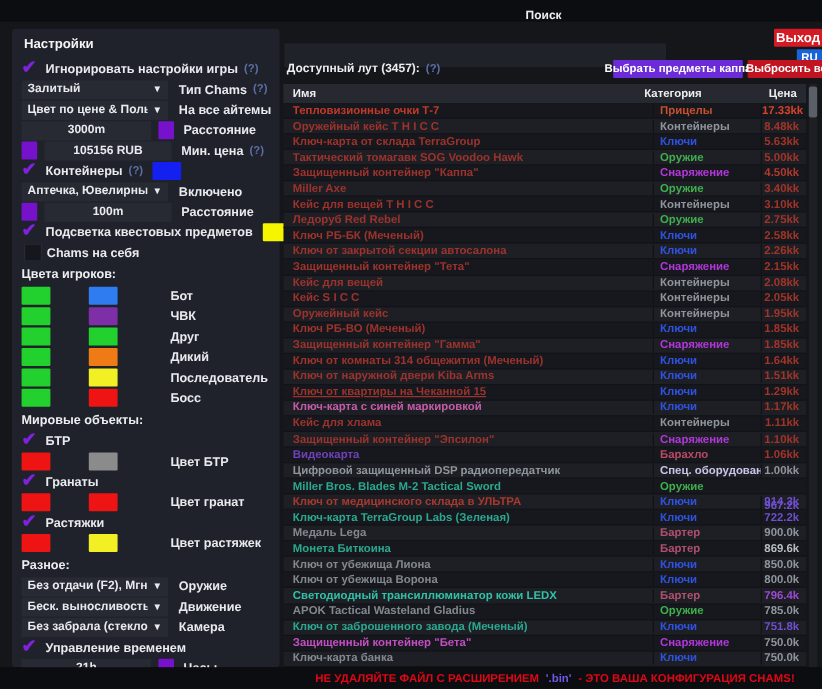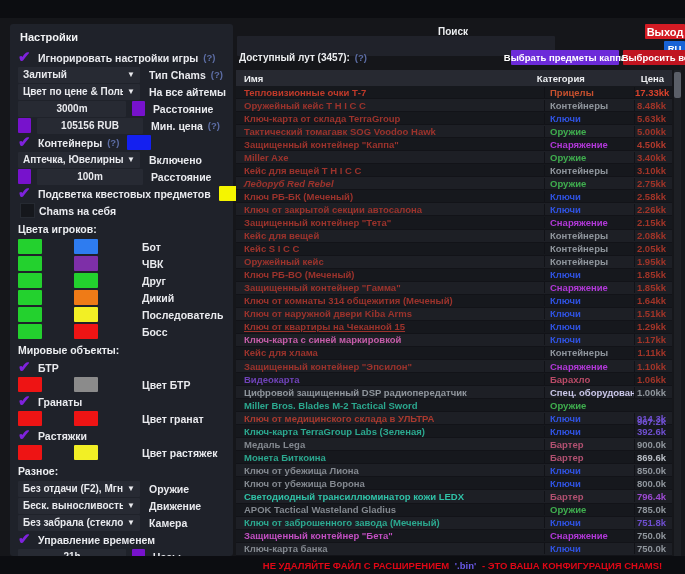--- a/index.html
+++ b/index.html
@@ -28,21 +28,21 @@
   .select .sel-val{font-size:10px;color:#e9eaee;white-space:nowrap;overflow:hidden;max-width:100px;}
   .select .arrow{font-size:8px;color:#e9eaee;flex:none;margin-left:3px;}
   .tinput{height:16px;background:#272a33;font-size:10px;color:#e9eaee;display:flex;align-items:center;
           justify-content:center;box-sizing:border-box;flex:none;border-radius:1px;}
   .sw-sm{width:13px;height:15px;flex:none;border-radius:1px;}
   .sw-md{width:24px;height:15px;flex:none;border-radius:1px;}
   .ml6{margin-left:6px;} .ml8{margin-left:8px;} .ml28{margin-left:44px;} .ml32{margin-left:32px;}
   .lbl-after{margin-left:9px;}
 
   
-  .search-label{position:absolute;left:438px;top:26px;font-size:10px;color:#eceef1;}
+  .search-label{position:absolute;left:438px;top:8px;font-size:10px;color:#eceef1;}
   .search-input{position:absolute;left:237px;top:36px;width:318px;height:20px;background:#20222a;
                 border:none;border-radius:1px;color:#e9eaee;font-family:"Liberation Sans",sans-serif;
                 font-weight:700;font-size:10px;padding:0 6px;box-sizing:border-box;}
   .exit-btn{position:absolute;left:645px;top:24px;width:40px;height:15px;background:#d41b24;color:#fff;
             font-size:11px;display:flex;align-items:center;justify-content:center;border-radius:1px;}
   .ru-btn{position:absolute;left:664px;top:41px;width:21px;height:15px;background:#1863d6;color:#fff;
           font-size:9.5px;display:flex;align-items:center;justify-content:center;border-radius:1px;}
   .loot-title{position:absolute;left:239px;top:52px;font-size:10px;color:#eceef1;display:flex;align-items:center;}
   .kappa-btn{position:absolute;left:511px;top:50px;width:108px;height:15px;background:#6c2bd9;color:#fff;
              font-size:9.5px;display:flex;align-items:center;justify-content:center;border-radius:1px;white-space:nowrap;}
@@ -310,21 +310,21 @@
           <span class="td-price" style="color: rgb(160, 52, 40);">3.40kk</span>
         </div>
 
         <div class="tr">
           <span class="td-name" style="color: rgb(156, 51, 44);">Кейс для вещей Т Н I С С</span>
           <span class="td-cat" style="color: rgb(143, 149, 156);">Контейнеры</span>
           <span class="td-price" style="color: rgb(160, 52, 40);">3.10kk</span>
         </div>
 
         <div class="tr">
-          <span class="td-name" style="color: rgb(156, 51, 44); font-style: italic;">Ледоруб Red Rebel</span>
+          <span class="td-name" style="color: rgb(156, 51, 44);">Ледоруб Red Rebel</span>
           <span class="td-cat" style="color: rgb(63, 174, 78);">Оружие</span>
           <span class="td-price" style="color: rgb(160, 52, 40);">2.75kk</span>
         </div>
 
         <div class="tr">
           <span class="td-name" style="color: rgb(156, 51, 44);">Ключ РБ-БК (Меченый)</span>
           <span class="td-cat" style="color: rgb(47, 82, 224);">Ключи</span>
           <span class="td-price" style="color: rgb(160, 52, 40);">2.58kk</span>
         </div>
 
@@ -426,21 +426,21 @@
 
         <div class="tr">
           <span class="td-name" style="color: rgb(168, 57, 46);">Ключ от медицинского склада в УЛЬТРА</span>
           <span class="td-cat" style="color: rgb(47, 82, 224);">Ключи</span>
           <span class="td-price" style="color: rgb(111, 79, 208);">914.3k</span>
         </div>
 
         <div class="tr">
           <span class="td-name" style="color: rgb(43, 168, 143);">Ключ-карта TerraGroup Labs (Зеленая)</span>
           <span class="td-cat" style="color: rgb(47, 82, 224);">Ключи</span>
-          <span class="td-price" style="color: rgb(111, 79, 208);">392.6k</span>
+          <span class="td-price" style="color: rgb(111, 79, 208);">722.2k</span>
         </div>
 
         <div class="tr">
           <span class="td-name" style="color: rgb(131, 136, 143);">Медаль Lega</span>
           <span class="td-cat" style="color: rgb(176, 80, 112);">Бартер</span>
           <span class="td-price" style="color: rgb(143, 149, 156);">900.0k</span>
         </div>
 
         <div class="tr">
           <span class="td-name" style="color: rgb(43, 168, 143);">Монета Биткоина</span>

